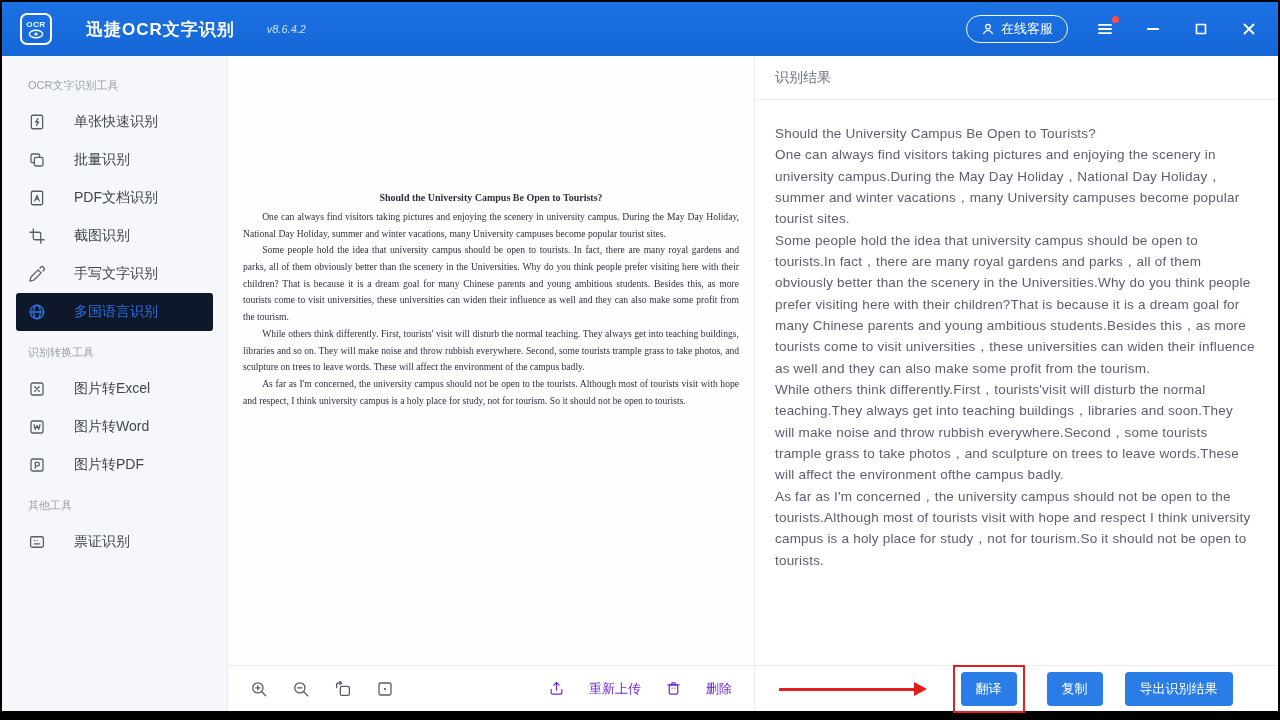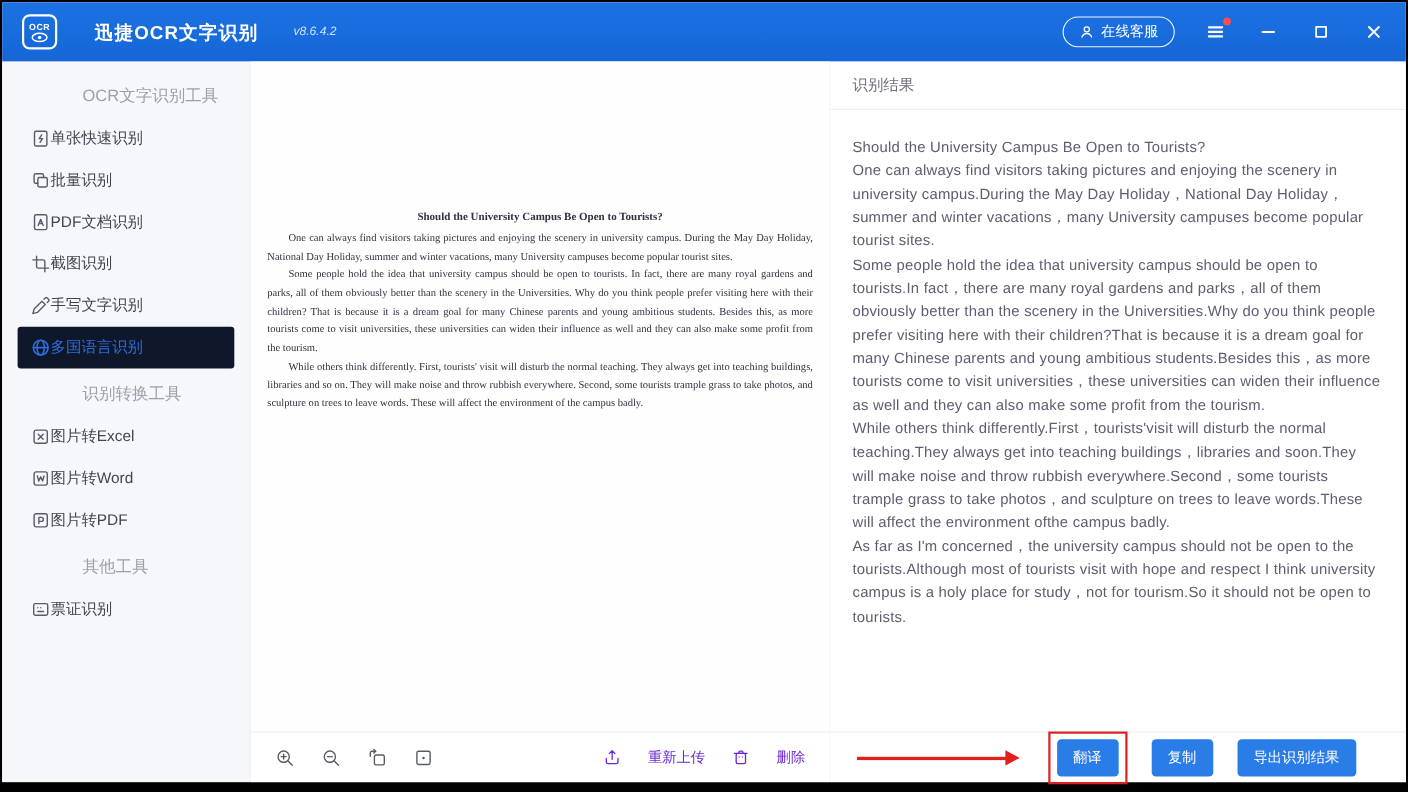--- a/index.html
+++ b/index.html
@@ -38,23 +38,23 @@
   .menu-dot { position:absolute; top:-2px; right:-3px; width:7px; height:7px; background:#ff4d4f; border-radius:50%; }
 
   
   .main { flex:1; display:flex; min-height:0; }
 
   
   .sidebar {
     width:226px; flex:0 0 226px; background:#f6f7fa;
     border-right:1px solid #ececf0; padding-top:8px; overflow:hidden;
   }
-  .side-header { font-size:15px; color:#9aa0ac; padding:14px 0 10px 26px;margin-left:47px; }
+  .side-header { font-size:11px; color:#9aa0ac; padding:14px 0 10px 26px; }
   .side-item {
-    display:flex; align-items:center; gap:0;
+    display:flex; align-items:center; gap:28px;
     margin:0 14px; padding:10px 0 10px 12px; border-radius:3px;
     font-size:14px; color:#40454f; cursor:pointer;
   }
   .side-item .side-icon { width:18px; height:18px; color:#565c68; display:flex; }
   .side-item .side-icon svg { width:18px; height:18px; }
   .side-item.active { background:#0f172a; color:#2a6fdc; }
   .side-item.active .side-icon { color:#2a6fdc; }
 
   
   .middle { flex:1; display:flex; flex-direction:column; border-right:1px solid #ececf0; background:#fff; min-width:0; }
@@ -270,20 +270,21 @@
 
     <div class="middle">
 
       <div class="preview">
         <div class="doc">
           <div class="doc-title">Should the University Campus Be Open to Tourists?</div>
           <div>
               <p>One can always find visitors taking pictures and enjoying the scenery in university campus. During the May Day Holiday, National Day Holiday, summer and winter vacations, many University campuses become popular tourist sites.</p>
               <p>Some people hold the idea that university campus should be open to tourists. In fact, there are many royal gardens and parks, all of them obviously better than the scenery in the Universities. Why do you think people prefer visiting here with their children? That is because it is a dream goal for many Chinese parents and young ambitious students. Besides this, as more tourists come to visit universities, these universities can widen their influence as well and they can also make some profit from the tourism.</p>
               <p>While others think differently. First, tourists' visit will disturb the normal teaching. They always get into teaching buildings, libraries and so on. They will make noise and throw rubbish everywhere. Second, some tourists trample grass to take photos, and sculpture on trees to leave words. These will affect the environment of the campus badly.</p>
+              <p>As far as I'm concerned, the university campus should not be open to the tourists. Although most of tourists visit with hope and respect, I think university campus is a holy place for study, not for tourism. So it should not be open to tourists.</p>
             </div>
         </div>
       </div>
 
       <div class="panel-footer mid-footer">
         <span class="tool">
             <svg viewBox="0 0 24 24" fill="none" stroke="currentColor" stroke-width="1.7" stroke-linecap="round" stroke-linejoin="round" width="100%" height="100%">
               <circle cx="10.5" cy="10.5" r="6.8"></circle>
               <path d="M15.6 15.6L21 21M10.5 7.6v5.8M7.6 10.5h5.8"></path>
             </svg>

